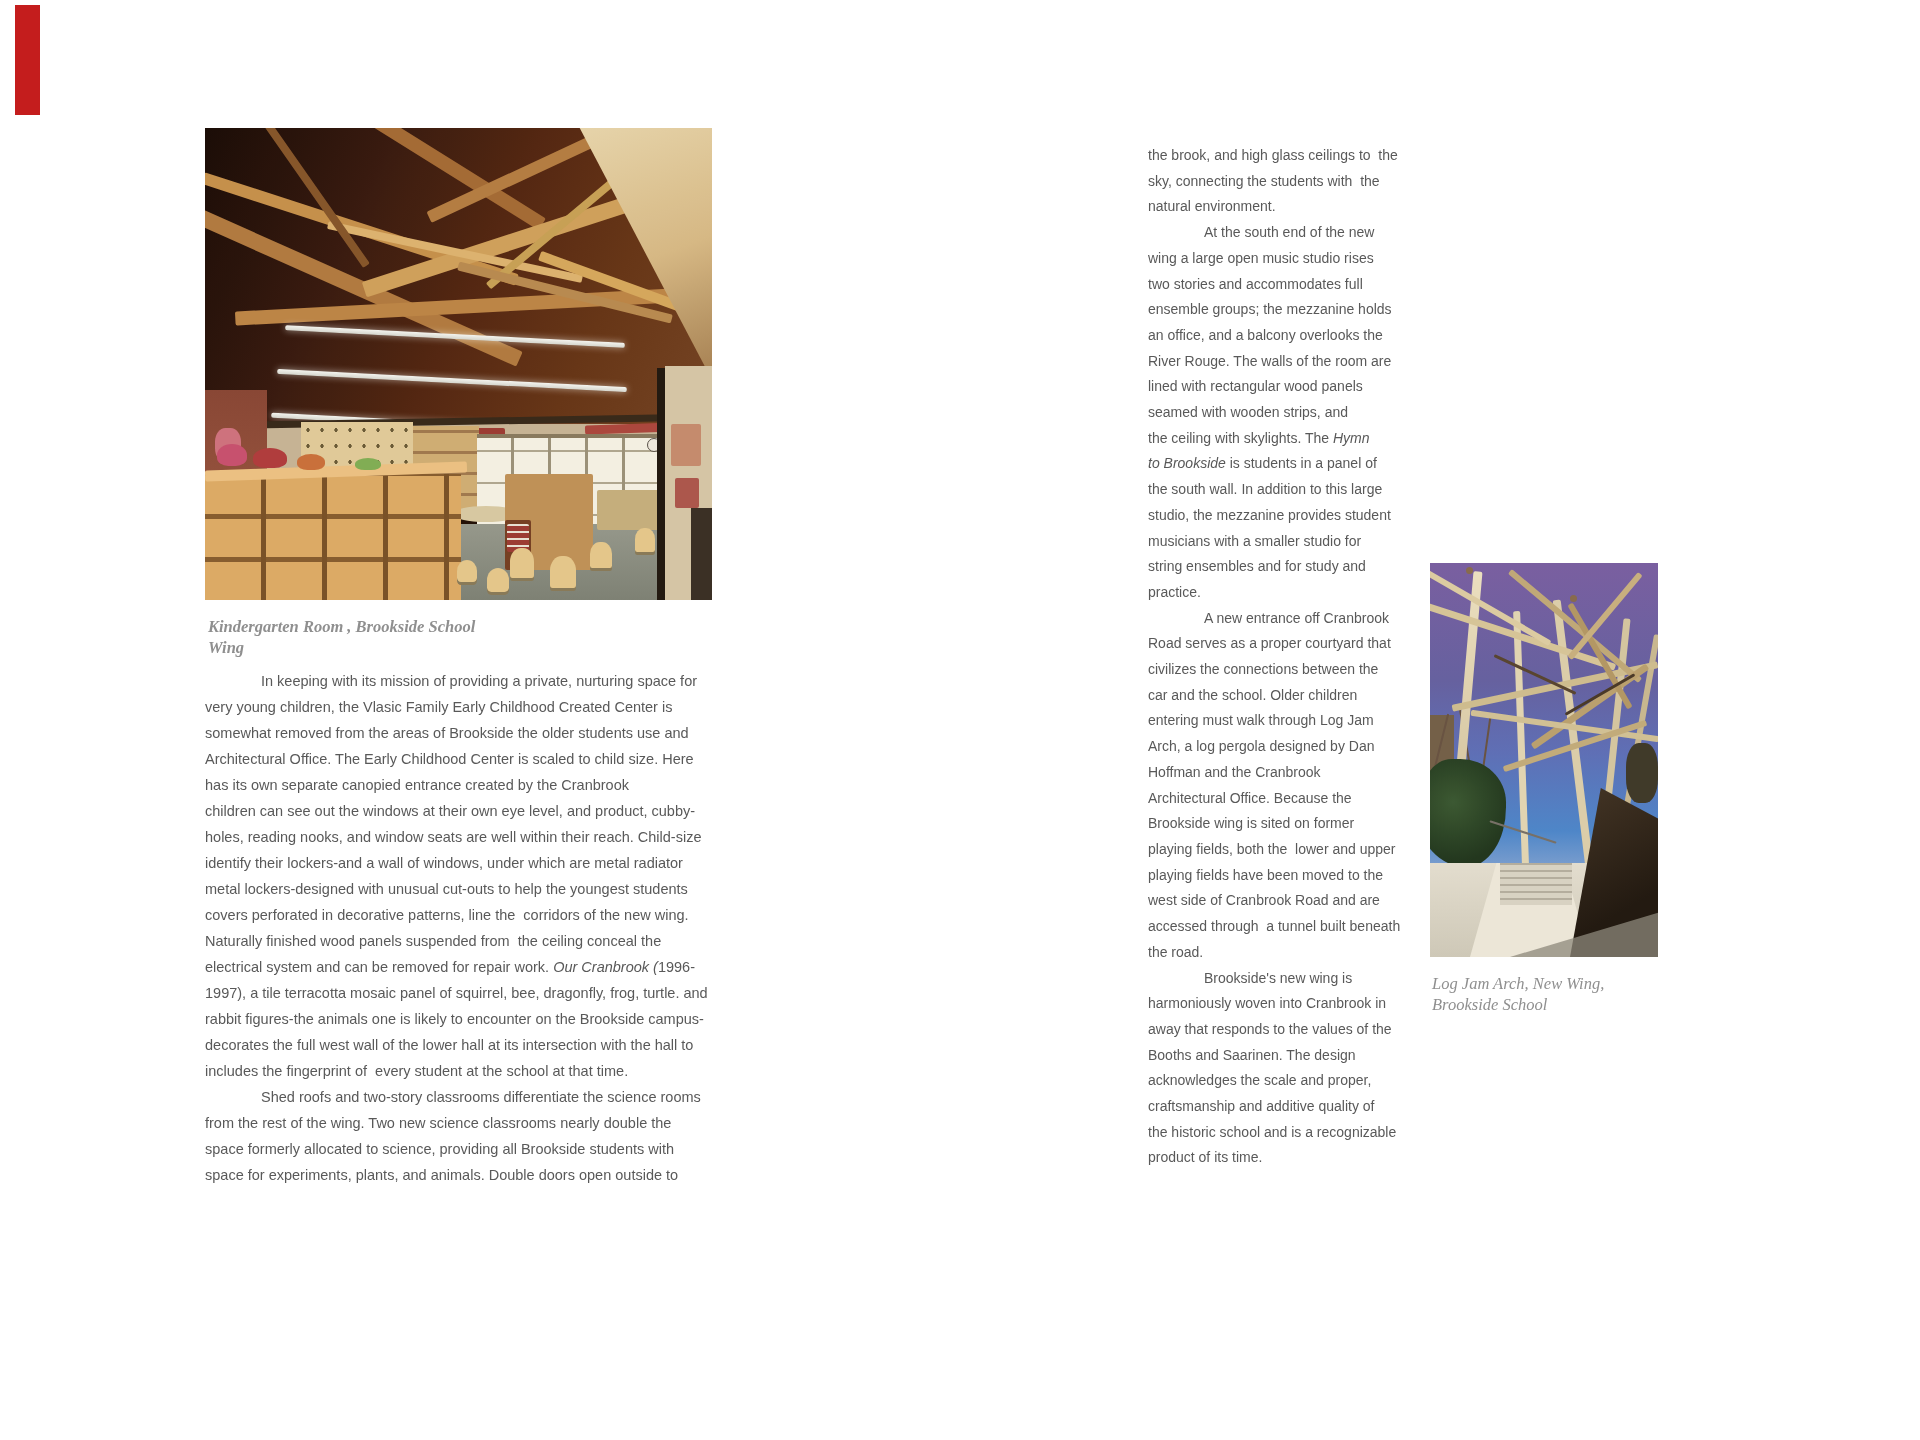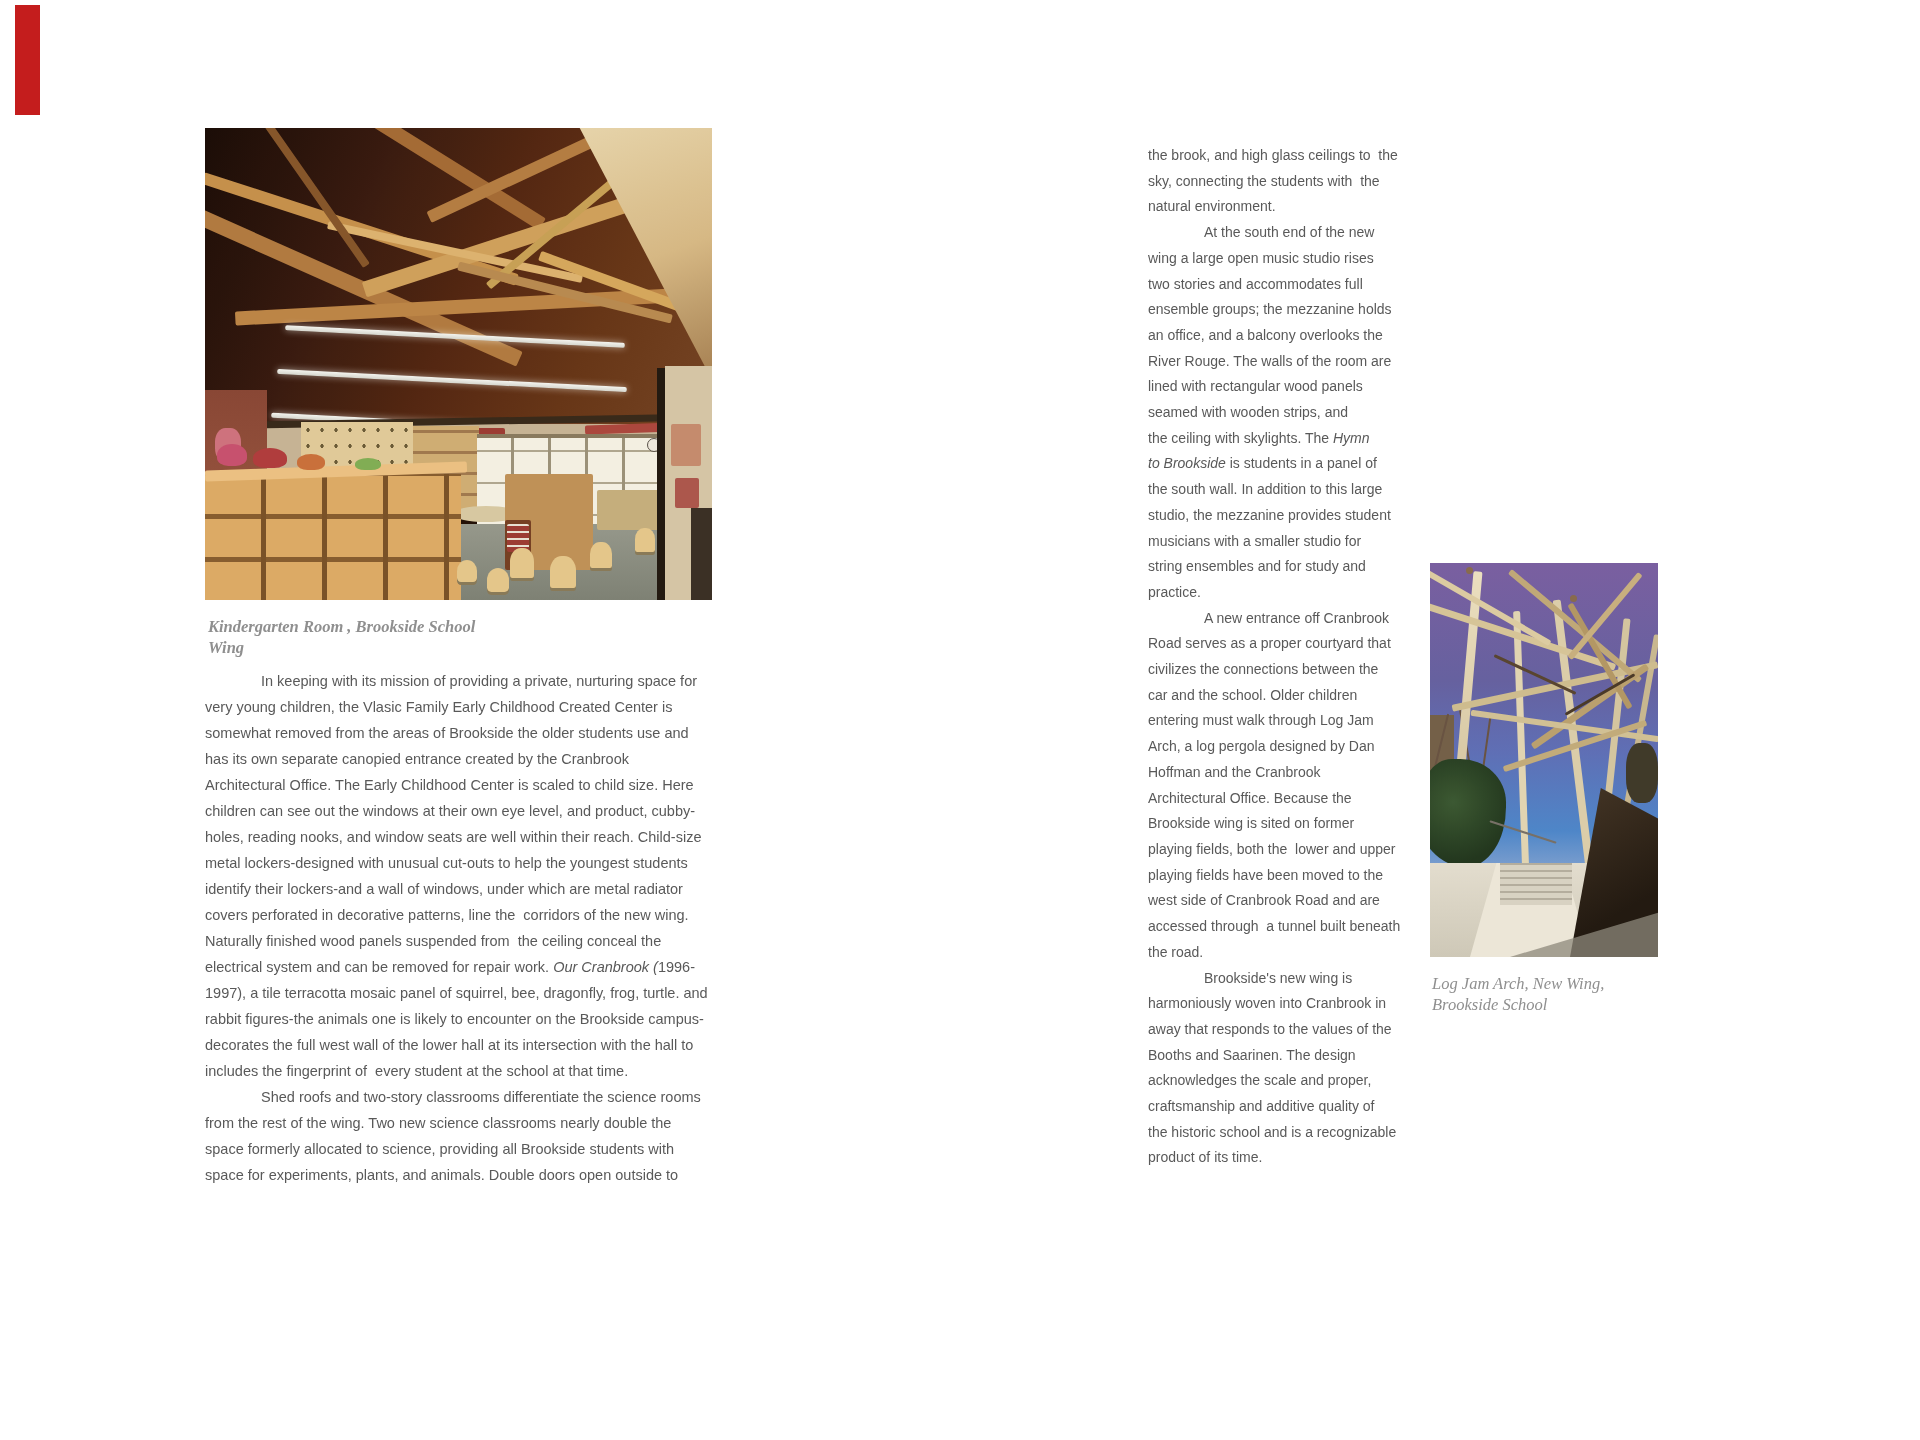--- a/index.html
+++ b/index.html
@@ -139,26 +139,26 @@
 
   <div class="caption" style="left:208px;top:616px;font-weight:bold;">
     <div>Kindergarten Room , Brookside School</div>
     <div>Wing</div>
   </div>
 
   <div class="col col-left">
       <div class="tl ind"><span>In keeping with its mission of providing a private, nurturing space for</span></div>
       <div class="tl"><span>very young children, the Vlasic Family Early Childhood Created Center is</span></div>
       <div class="tl"><span>somewhat removed from the areas of Brookside the older students use and</span></div>
+      <div class="tl"><span>Architectural Office. The Early Childhood Center is scaled to child size. Here</span></div>
       <div class="tl"><span>has its own separate canopied entrance created by the Cranbrook</span></div>
-      <div class="tl"><span>Architectural Office. The Early Childhood Center is scaled to child size. Here</span></div>
       <div class="tl"><span>children can see out the windows at their own eye level, and product, cubby-</span></div>
       <div class="tl"><span>holes, reading nooks, and window seats are well within their reach. Child-size</span></div>
+      <div class="tl"><span>identify their lockers-and a wall of windows, under which are metal radiator</span></div>
       <div class="tl"><span>metal lockers-designed with unusual cut-outs to help the youngest students</span></div>
-      <div class="tl"><span>identify their lockers-and a wall of windows, under which are metal radiator</span></div>
       <div class="tl"><span>covers perforated in decorative patterns, line the  corridors of the new wing.</span></div>
       <div class="tl"><span>Naturally finished wood panels suspended from  the ceiling conceal the</span></div>
       <div class="tl"><span>electrical system and can be removed for repair work. </span><span class="it">Our Cranbrook (</span><span>1996-</span></div>
       <div class="tl"><span>1997), a tile terracotta mosaic panel of squirrel, bee, dragonfly, frog, turtle. and</span></div>
       <div class="tl"><span>rabbit figures-the animals one is likely to encounter on the Brookside campus-</span></div>
       <div class="tl"><span>decorates the full west wall of the lower hall at its intersection with the hall to</span></div>
       <div class="tl"><span>includes the fingerprint of  every student at the school at that time.</span></div>
       <div class="tl ind"><span>Shed roofs and two-story classrooms differentiate the science rooms</span></div>
       <div class="tl"><span>from the rest of the wing. Two new science classrooms nearly double the</span></div>
       <div class="tl"><span>space formerly allocated to science, providing all Brookside students with</span></div>

